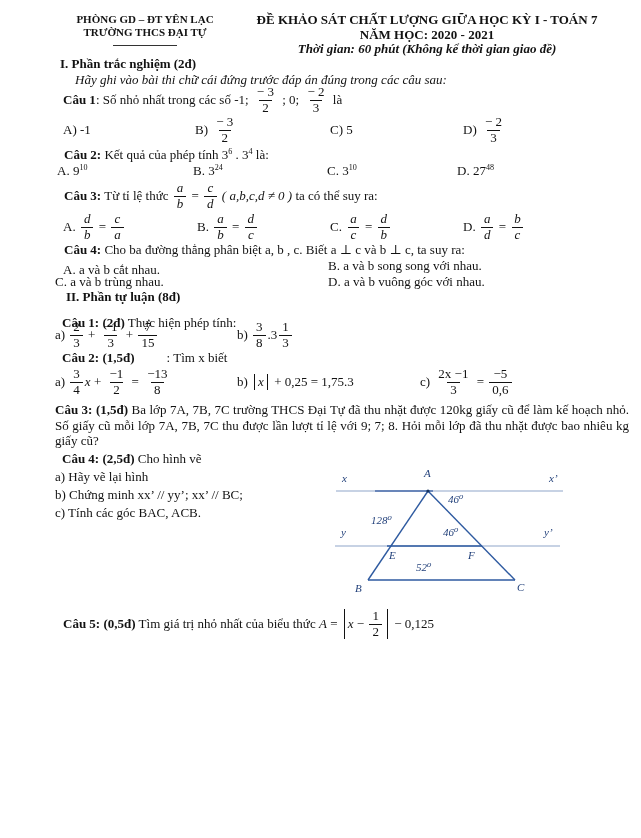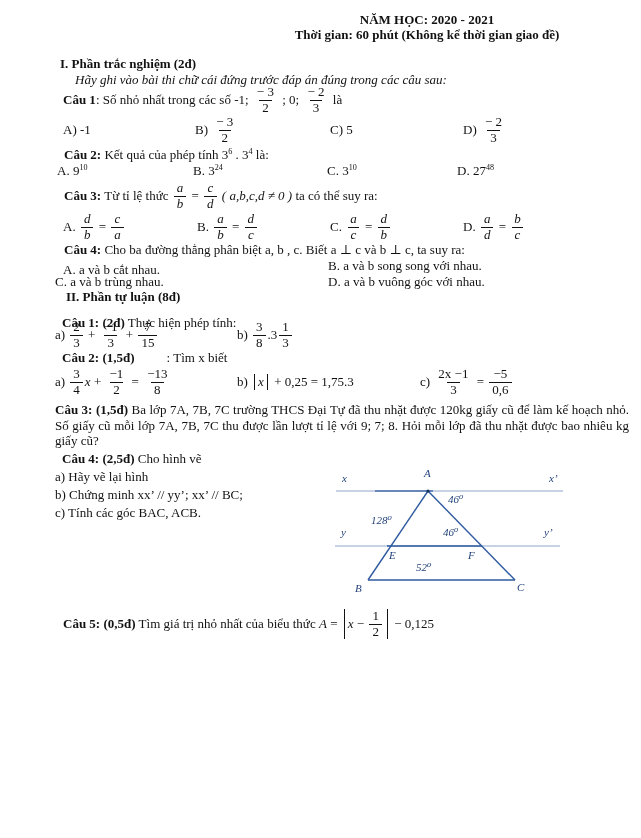--- a/index.html
+++ b/index.html
@@ -4,21 +4,21 @@
 <style>
   html,body{margin:0;padding:0;background:#ffffff;}
   .page{
     position:relative;width:641px;height:838px;background:#fff;
     font-family:"Liberation Serif","DejaVu Serif",serif;
     font-size:13px;color:#121212;overflow:hidden;
   }
   .abs{position:absolute;}
   .b{font-weight:bold;}
   .i{font-style:italic;}
-  .bi{font-weight:bold;}
+  .bi{font-weight:bold;font-style:italic;}
   
   .mline{display:flex;align-items:center;}
   .mline span{white-space:pre;}
   
   .mpar{display:block;text-align:justify;line-height:15.5px;}
   .mit{font-style:italic;}
   .mbold{font-weight:bold;}
   .frac{display:inline-flex;flex-direction:column;align-items:center;
         vertical-align:middle;margin:0 2px;line-height:1.12;}
   .frac .num,.frac .den{padding:0 3px;text-align:center;}
@@ -31,21 +31,27 @@
   .hdr-rule{width:64px;border-top:1px solid #333;margin:6px auto 0 auto;height:0;}
   .hdr-title{width:400px;text-align:center;line-height:14.5px;}
   .fig-label{position:absolute;font-style:italic;font-size:11px;color:#25437c;
              font-family:"Liberation Serif","DejaVu Serif",serif;white-space:nowrap;}
 </style>
 </head>
 <body>
 
 <div class="page">
 
+  <div class="abs hdr-org" style="left:55px;top:13px;">
+    <div>PHÒNG GD – ĐT YÊN LẠC</div>
+    <div>TRƯỜNG THCS ĐẠI TỰ</div>
+    <div class="hdr-rule"></div>
+  </div>
   <div class="abs hdr-title" style="left:227px;top:13px;">
+    <div class="b" style="font-size:13px;">ĐỀ KHẢO SÁT CHẤT LƯỢNG GIỮA HỌC KỲ I - TOÁN 7</div>
     <div class="b" style="font-size:13px;">NĂM HỌC: 2020 - 2021</div>
     <div class="bi" style="font-size:13px;">Thời gian: 60 phút (Không kể thời gian giao đề)</div>
   </div>
 
   <div class="abs b" style="left:60px;top:56px;">I. Phần trắc nghiệm (2đ)</div>
   <div class="abs i" style="left:75px;top:72px;">Hãy ghi vào bài thi chữ cái đứng trước đáp án đúng trong các câu sau:</div>
 
   <div class="abs mline" style="left:63px;top:85px;height:30px;">
       <span class="mbold">Câu 1</span>
       <span>: Số nhỏ nhất trong các số -1; </span>

